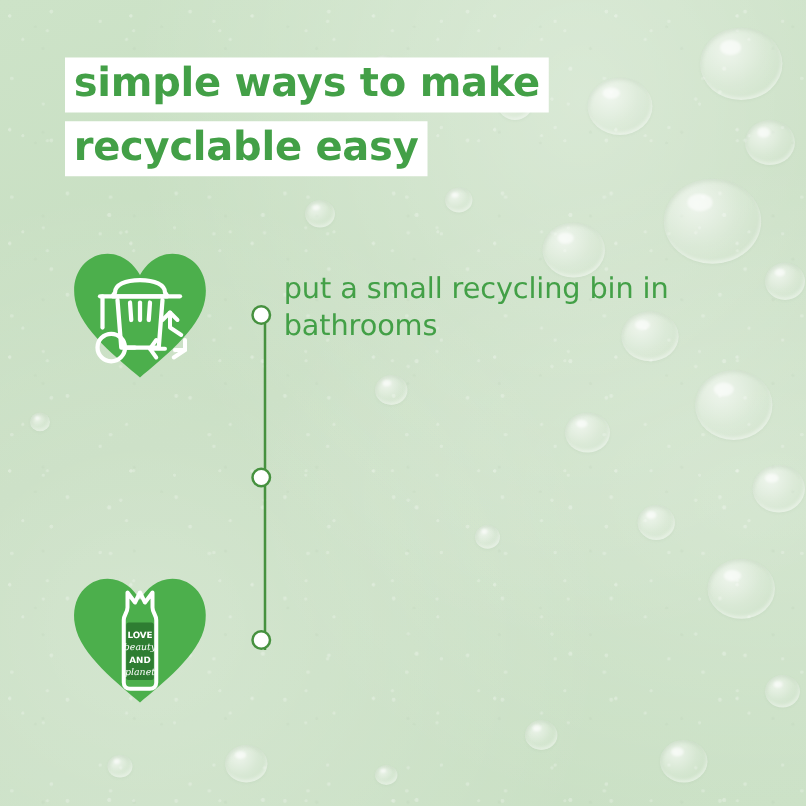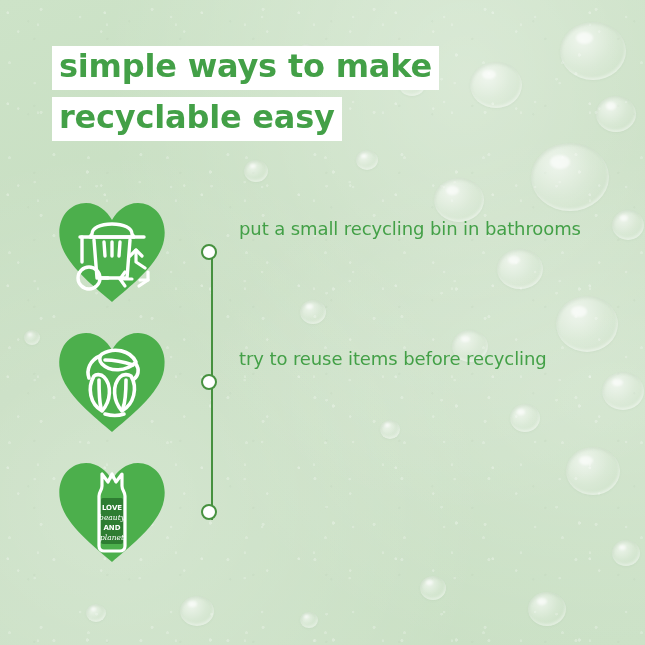--- a/index.html
+++ b/index.html
@@ -124,26 +124,26 @@
     position: absolute;
     left: 56px;
     top: 5px;
     width: 112px;
     height: 104px;
   }
   .icon-heart svg { display: block; width: 112px; height: 104px; }
 
   .row-text {
     position: absolute;
-    left: 239px;
+    left: 227px;
     top: 22px;
     width: 360px;
     color: #43a047;
     font-family: "DejaVu Sans", sans-serif;
-    font-size: 18px;
+    font-size: 23px;
     font-weight: 400;
     line-height: 1.30;
     letter-spacing: -0.1px;
   }
   .row-3 .row-text { top: 26px; }
 
   
   .timeline {
     position: absolute;
     left: 196px;
@@ -253,43 +253,20 @@
             <path d="M92 72 L 92 80 L 84 80"></path>
             <path d="M92 80 L 83 86"></path>
             <path d="M69 72 L 64 79 L 69 86"></path>
             <path d="M64 79 L 76 79"></path>
           </g>
         </svg>
       </div>
       <div class="row-text">put a small recycling bin in bathrooms</div>
     </div>
 
-    <div class="row row-2">
-      <div class="icon-heart">
-        <svg viewBox="0 0 112 104" xmlns="http://www.w3.org/2000/svg">
-          <path d="M56 102 C 40 88, 8 64, 4 40 C 0 18, 14 3, 30 3 C 42 3, 51 11, 56 20 C 61 11, 70 3, 82 3 C 98 3, 112 18, 108 40 C 104 64, 72 88, 56 102 Z" fill="#4caf4c"></path>
-          <g fill="none" stroke="#ffffff" stroke-width="3.6" stroke-linecap="round" stroke-linejoin="round">
-
-            <path d="M46 24 C 58 17, 74 20, 80 32 C 70 42, 54 42, 46 34 C 43 31, 43 26, 46 24 Z"></path>
-            <path d="M49 30 C 58 30, 68 32, 77 35"></path>
-
-            <path d="M38 46 C 31 58, 34 74, 46 81 C 55 71, 56 55, 48 47 C 45 44, 40 44, 38 46 Z"></path>
-            <path d="M43 50 C 43 59, 43 70, 45 78"></path>
-
-            <path d="M75 46 C 82 58, 78 74, 66 81 C 57 71, 56 55, 64 47 C 67 44, 72 44, 75 46 Z"></path>
-            <path d="M70 50 C 70 59, 70 70, 67 78"></path>
-
-            <path d="M44 26 C 34 30, 30 40, 33 48"></path>
-            <path d="M49 84 C 56 86, 62 86, 68 84"></path>
-            <path d="M80 34 C 84 40, 82 46, 78 49"></path>
-          </g>
-        </svg>
-      </div>
-      <div class="row-text">try to reuse items before recycling</div>
-    </div>
 
     <div class="row row-3">
       <div class="icon-heart">
         <svg viewBox="0 0 112 104" xmlns="http://www.w3.org/2000/svg">
           <path d="M56 102 C 40 88, 8 64, 4 40 C 0 18, 14 3, 30 3 C 42 3, 51 11, 56 20 C 61 11, 70 3, 82 3 C 98 3, 112 18, 108 40 C 104 64, 72 88, 56 102 Z" fill="#4caf4c"></path>
 
           <g fill="none" stroke="#ffffff" stroke-width="3.2" stroke-linejoin="round" stroke-linecap="round">
             <path d="M46 14 L 46 26 C 46 30, 43 32, 43 36 L 43 86 C 43 89, 45 91, 48 91 L 64 91 C 67 91, 69 89, 69 86 L 69 36 C 69 32, 66 30, 66 26 L 66 14 L 60 22 L 56 14 L 52 22 Z"></path>
           </g>
 

